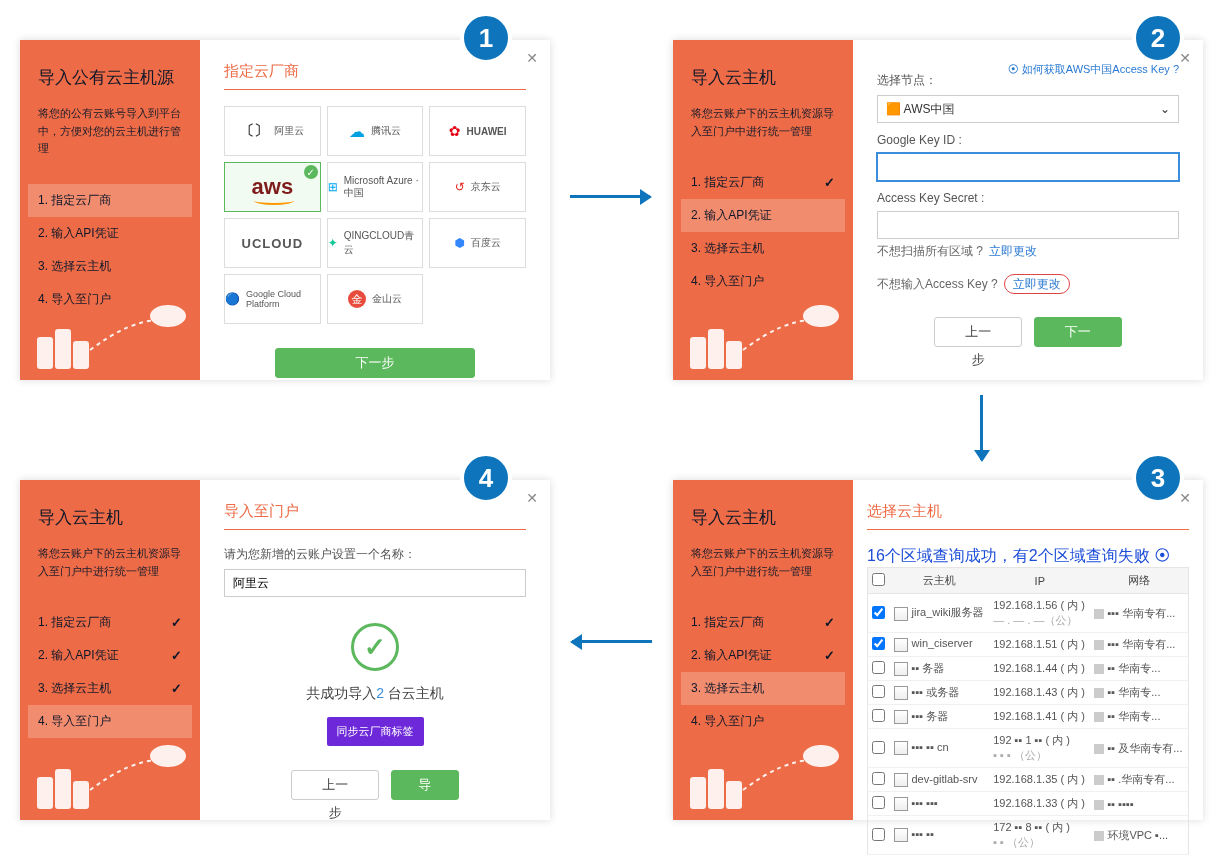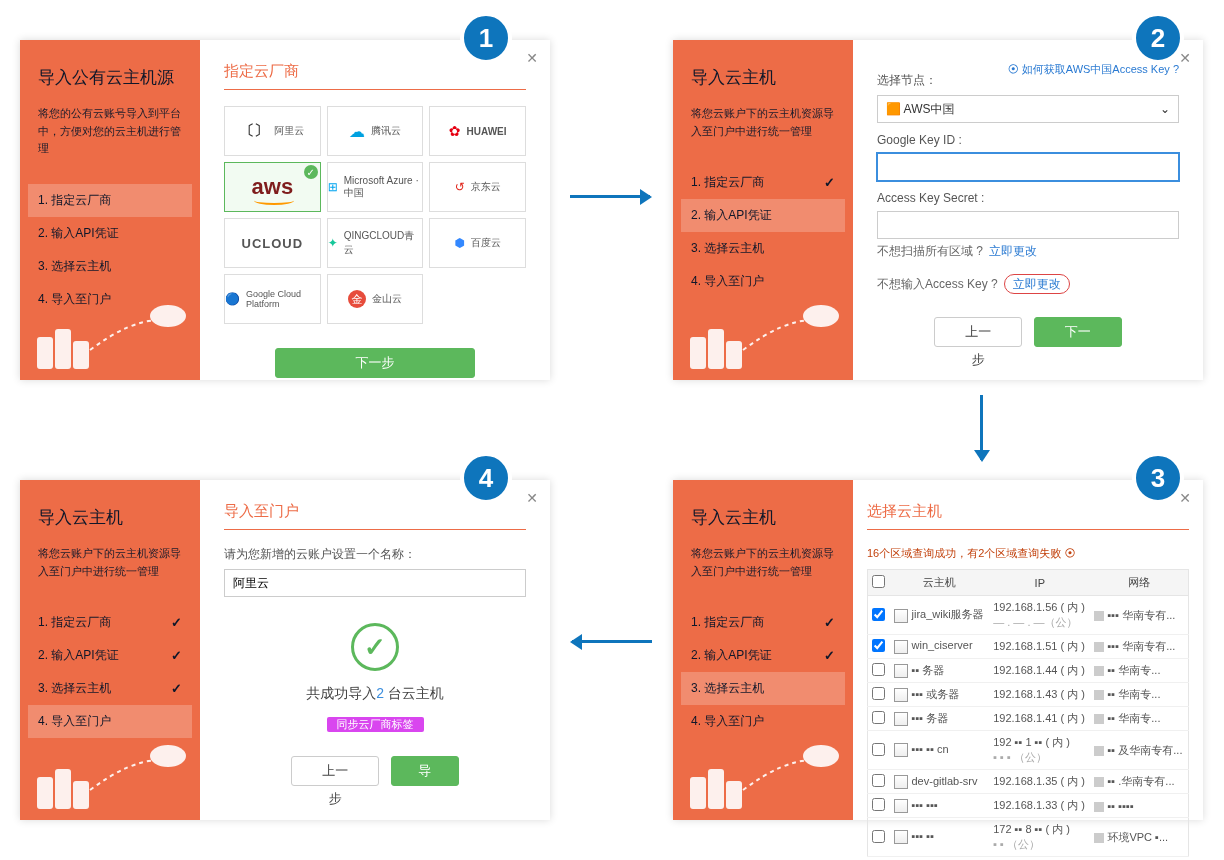--- a/index.html
+++ b/index.html
@@ -30,30 +30,30 @@
 
 .lbl{font-size:12px;color:#555;margin:10px 0 6px}
 .inp{width:100%;height:28px;border:1px solid #ccc;padding:0 8px;font-size:12px}
 .inp.focus{border:1px solid #3b8ede;outline:1px solid #3b8ede}
 .sel-box{width:100%;height:28px;border:1px solid #ccc;padding:0 8px;font-size:12px;display:flex;align-items:center;justify-content:space-between;cursor:pointer}
 .linkrow{font-size:12px;color:#666;margin-top:16px}
 .linkrow a{color:#2a7ad2;text-decoration:none;margin-left:6px}
 .linkrow a.circled{border:1px solid #d44;border-radius:12px;padding:2px 8px}
 .toplink{position:absolute;right:24px;top:22px;font-size:11px;color:#2a7ad2}
 
-.status-line{font-size:11px;color:#c2410c;margin-bottom:8px}
+.status-line{font-size:16px;color:#1d4ed8;}
 .tbl{width:100%;border:1px solid #e5e5e5;border-collapse:collapse;font-size:11px}
 .tbl th{background:#f5f5f5;border-bottom:1px solid #e5e5e5;padding:5px 4px;font-weight:500;color:#444}
 .tbl td{border-bottom:1px solid #f0f0f0;padding:4px 4px;color:#555}
 .tbl input[type=checkbox]{margin:0}
 .pix{display:inline-block;width:10px;height:10px;background:#ccc;vertical-align:middle;margin-right:3px}
 .ico-srv{display:inline-block;width:14px;height:14px;border:1px solid #999;background:linear-gradient(#fff,#eee);vertical-align:middle;margin-right:4px}
 
 .bigcheck{width:48px;height:48px;border:3px solid #5cb85c;border-radius:50%;margin:26px auto 14px;display:flex;align-items:center;justify-content:center;color:#5cb85c;font-size:26px;font-weight:bold}
-.tag-btn{display:inline-block;background:#d946ef;color:#fff;font-size:11px;padding:0 10px;border-radius:2px;cursor:pointer}
+.tag-btn{display:inline-block;background:#6d28d9;color:#fff;font-size:11px;padding:7px 10px;border-radius:2px;cursor:pointer}
 
 .arrow{position:absolute;color:#0e75bc}
 .arrow.h{height:3px;background:#0e75bc}
 .arrow.h::after{content:"";position:absolute;right:-10px;top:-6px;border:8px solid transparent;border-left:12px solid #0e75bc}
 .arrow.hl{height:3px;background:#0e75bc}
 .arrow.hl::after{content:"";position:absolute;left:-10px;top:-6px;border:8px solid transparent;border-right:12px solid #0e75bc}
 .arrow.v{width:3px;background:#0e75bc}
 .arrow.v::after{content:"";position:absolute;bottom:-10px;left:-6px;border:8px solid transparent;border-top:12px solid #0e75bc}
 
 .logo-txt{font-size:10px;color:#555}

